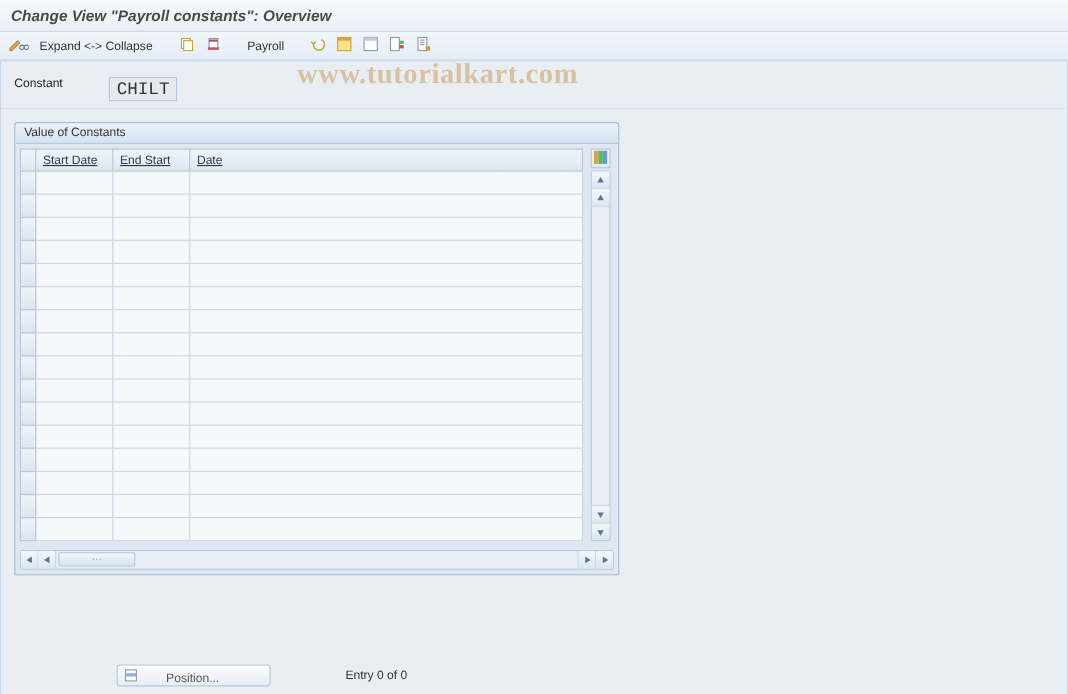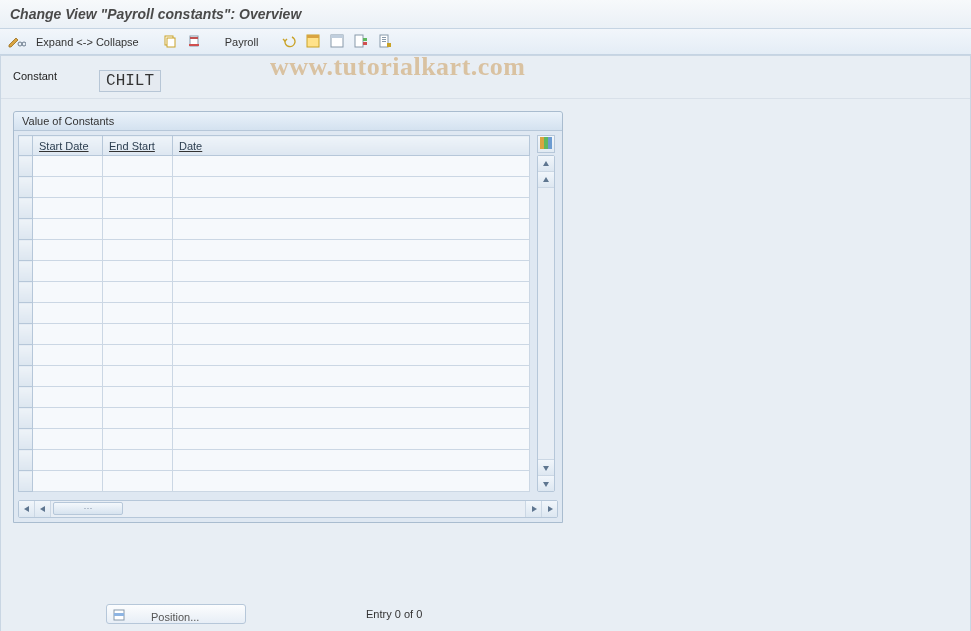--- a/index.html
+++ b/index.html
@@ -189,21 +189,21 @@
       height: 20px;
       border: 1px solid #b6c7d9;
       background: linear-gradient(to bottom, #fcfdfe, #e7eef6);
       border-radius: 3px;
       cursor: pointer;
       padding: 0 6px;
       gap: 26px;
       font-size: 11px;
       color: #555;
     }
-    .status-text { margin-left: 112px; color: #333; }
+    .status-text { margin-left: 60px; color: #333; }
 
     .watermark {
       position: absolute;
       top: 40px;
       left: 270px;
       font-family: Georgia, 'Times New Roman', serif;
       font-size: 26px;
       color: rgba(200,140,60,0.45);
       font-weight: 600;
       pointer-events: none;

